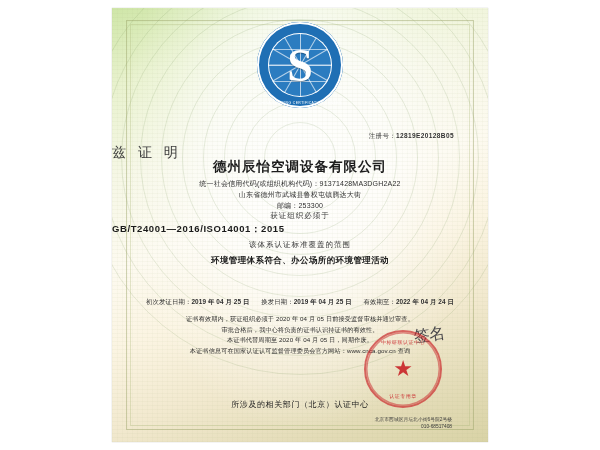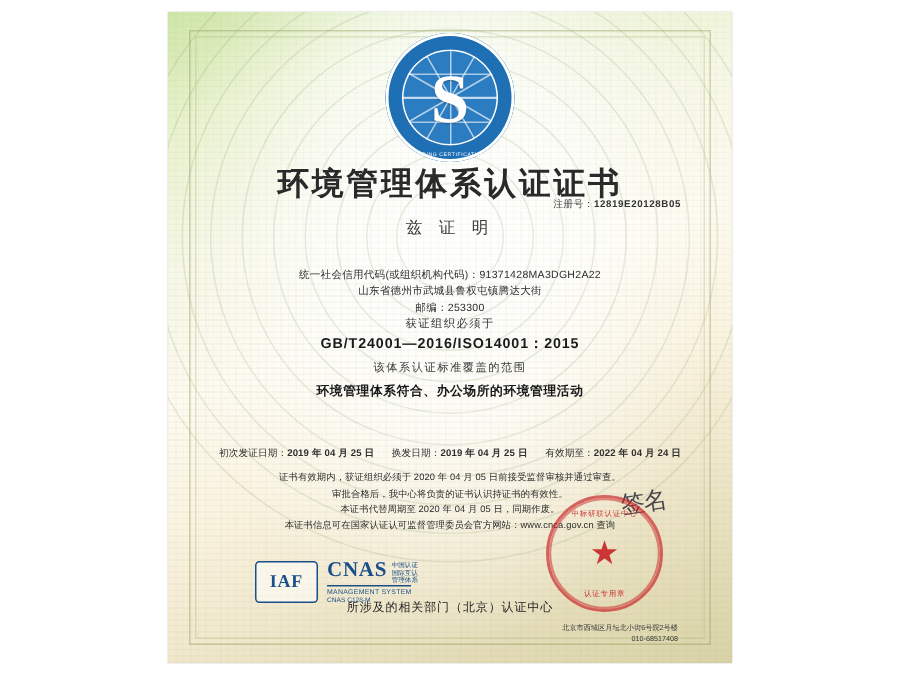--- a/index.html
+++ b/index.html
@@ -151,22 +151,21 @@
     color: #333;
     letter-spacing: 0.3px;
     white-space: nowrap;
   }
   .cert-no .lbl { color: #444; }
   .cert-no .val { font-weight: 700; letter-spacing: 0.4px; }
   .hereby {
     position: absolute;
     left: 0; right: 0;
     top: 136px;
-    text-align: center;
-    font-size: 11px;
+    font-size: 14px;
     color: #3b3b3b;
     letter-spacing: 4px;
   }
   .company {
     position: absolute;
     left: 0; right: 0;
     top: 150px;
     text-align: center;
     font-family: "Liberation Serif", serif;
     font-size: 13.5px;
@@ -190,21 +189,21 @@
     text-align: center;
     font-size: 7.5px;
     color: #3a3a3a;
     letter-spacing: 1px;
   }
   #lbl-standard { top: 203px; }
   .standard {
     position: absolute;
     left: 0; right: 0;
     top: 215px;
-    text-align: center;
+    text-align: left;
     font-size: 9.5px;
     font-weight: 700;
     color: #1a1a1a;
     letter-spacing: 0.6px;
   }
   #lbl-scope { top: 232px; }
   .scope {
     position: absolute;
     left: 0; right: 0;
     top: 245px;
@@ -378,27 +377,27 @@
         <span style="transform:rotate(30deg)"></span>
         <span style="transform:rotate(60deg)"></span>
         <span style="transform:rotate(90deg)"></span>
         <span style="transform:rotate(120deg)"></span>
         <span style="transform:rotate(150deg)"></span>
       </div>
       <div class="s">S</div>
       <div class="arc-text">CHINA BUILDING CERTIFICATION CENTER</div>
     </div>
 
-    <div class="title">环境管理体系认证证书</div>
 
     <div class="cert-no">
       <span class="lbl">注册号：</span><span class="val">12819E20128B05</span>
     </div>
 
     <div class="hereby">兹 证 明</div>
+    <div class="company">德州辰怡空调设备有限公司</div>
 
     <div class="meta">
       <div>统一社会信用代码(或组织机构代码)：91371428MA3DGH2A22</div>
       <div>山东省德州市武城县鲁权屯镇腾达大街</div>
       <div>邮编：253300</div>
     </div>
 
     <div class="section-label" id="lbl-standard">获证组织必须于</div>
     <div class="standard">GB/T24001—2016/ISO14001：2015</div>
 
@@ -419,35 +418,20 @@
       </div>
     </div>
 
     <div class="notes">
       <div>证书有效期内，获证组织必须于 2020 年 04 月 05 日前接受监督审核并通过审查。</div>
       <div>审批合格后，我中心将负责的证书认识持证书的有效性。</div>
       <div>本证书代替周期至 2020 年 04 月 05 日，同期作废。</div>
       <div>本证书信息可在国家认证认可监督管理委员会官方网站：www.cnca.gov.cn 查询</div>
     </div>
 
-    <div class="logos">
-      <div class="iaf">IAF</div>
-      <div class="cnas-wrap">
-        <div class="cnas-top">
-          <div class="cnas">CNAS</div>
-          <div class="cnas-cn">
-            <div>中国认证</div>
-            <div>国际互认</div>
-            <div>管理体系</div>
-          </div>
-        </div>
-        <div class="cnas-sub">MANAGEMENT SYSTEM</div>
-        <div class="cnas-code">CNAS C128-M</div>
-      </div>
-    </div>
 
     <div class="signature">签名</div>
 
     <div class="seal">
       <div class="s-top">中标研联认证中心</div>
       <div class="star">★</div>
       <div class="s-bot">认证专用章</div>
     </div>
 
     <div class="issuer">所涉及的相关部门（北京）认证中心</div>

